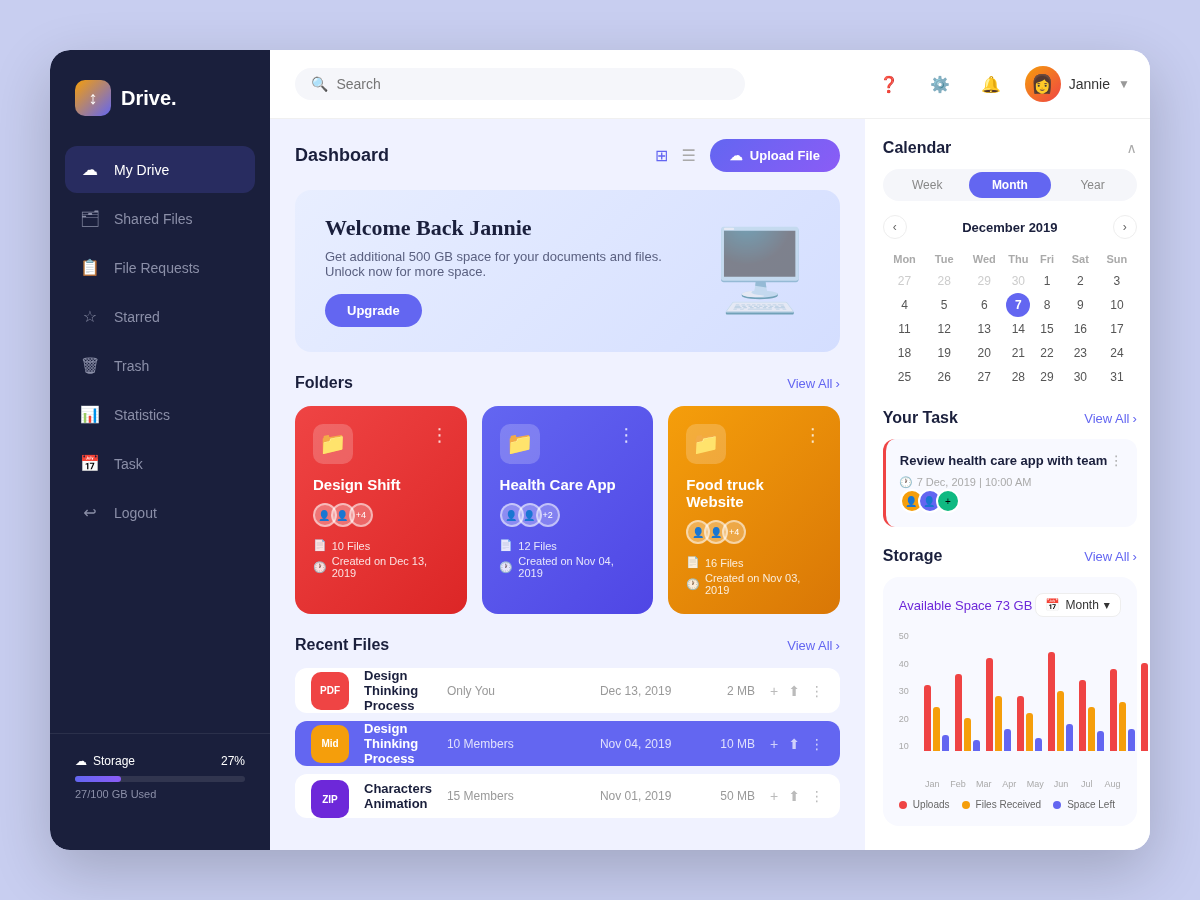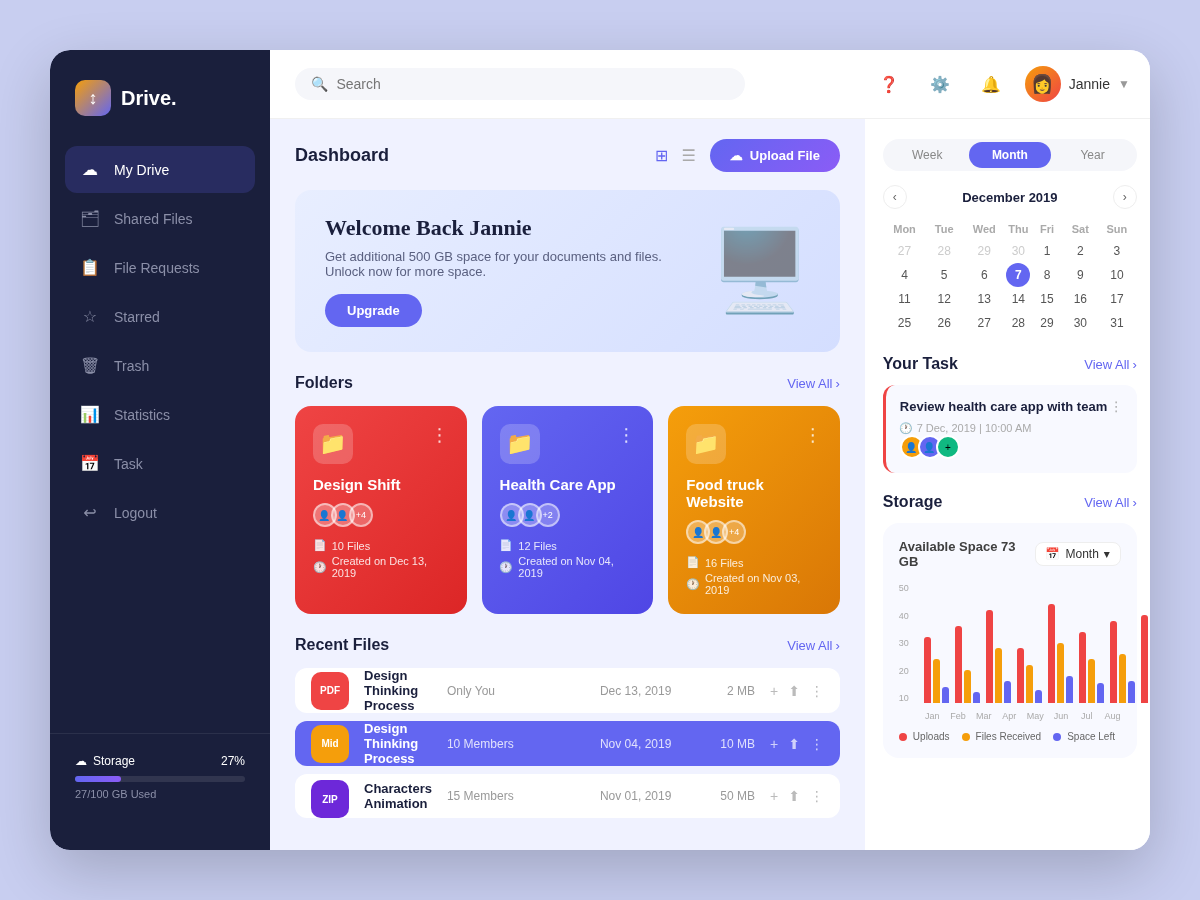--- a/index.html
+++ b/index.html
@@ -334,21 +334,21 @@
     .storage-section { }
     .storage-header { display: flex; justify-content: space-between; align-items: center; margin-bottom: 12px; }
     .storage-section-title { font-size: 16px; font-weight: 700; color: #1a1f3c; }
     .storage-card {
       background: #f8f9ff;
       border-radius: 16px;
       padding: 16px;
     }
     .storage-card-header { display: flex; justify-content: space-between; align-items: center; margin-bottom: 14px; }
     .available-space { font-size: 13px; color: #555; }
-    .available-space span { color: #404040; font-weight: 700; }
+    .available-space span { color: #6d28d9; font-weight: 400; }
     .month-selector { display: flex; align-items: center; gap: 5px; background: white; border-radius: 8px; padding: 4px 10px; font-size: 12px; color: #333; cursor: pointer; border: 1px solid #eee; }
 
     
     .bar-chart { display: flex; flex-direction: column; }
     .chart-bars {
       display: flex;
       align-items: flex-end;
       gap: 6px;
       height: 120px;
       margin-bottom: 8px;
@@ -365,21 +365,21 @@
       justify-content: space-between;
       align-items: flex-end;
       padding-right: 4px;
     }
     .chart-y-label { font-size: 9px; color: #aaa; }
     .bar-group { display: flex; gap: 2px; align-items: flex-end; }
     .bar { border-radius: 3px 3px 0 0; width: 7px; }
     .bar.red { background: #ef4444; }
     .bar.yellow { background: #f59e0b; }
     .bar.blue { background: #6366f1; }
-    .chart-labels { display: flex; gap: 9px; padding-left: 25px; }
+    .chart-labels { display: flex; gap: 9px; padding-left: 25px; margin-top: 20px; }
     .chart-label { font-size: 9px; color: #aaa; width: 23px; text-align: center; }
     .chart-legend { display: flex; gap: 12px; margin-top: 10px; }
     .legend-item { display: flex; align-items: center; gap: 6px; font-size: 10px; color: #666; }
     .legend-dot { width: 8px; height: 8px; border-radius: 50%; }
   </style>
 </head>
 <body>
 
 <div class="app-container">
 
@@ -585,20 +585,24 @@
       <button class="file-action-btn ">⬆</button>
       <button class="file-action-btn ">⋮</button>
     </div>
             </div>
           </div>
       </div>
 
       <aside class="right-panel">
 
         <div class="calendar-section">
+          <div class="calendar-header">
+            <span class="calendar-title">Calendar</span>
+            <button class="calendar-collapse">∧</button>
+          </div>
           <div class="calendar-tabs">
             <button class="cal-tab">Week</button>
             <button class="cal-tab active">Month</button>
             <button class="cal-tab">Year</button>
           </div>
           <div class="calendar-nav">
             <button class="cal-nav-btn">‹</button>
             <span class="cal-month">December 2019</span>
             <button class="cal-nav-btn">›</button>
           </div>
@@ -636,20 +640,29 @@
                 <tr>
                   <td>11</td>
                   <td>12</td>
                   <td>13</td>
                   <td>14</td>
                   <td>15</td>
                   <td>16</td>
                   <td>17</td>
                 </tr>
                 <tr>
+                  <td>18</td>
+                  <td>19</td>
+                  <td>20</td>
+                  <td>21</td>
+                  <td>22</td>
+                  <td>23</td>
+                  <td>24</td>
+                </tr>
+                <tr>
                   <td>25</td>
                   <td>26</td>
                   <td>27</td>
                   <td>28</td>
                   <td>29</td>
                   <td>30</td>
                   <td>31</td>
                 </tr>
               </tbody>
           </table>

